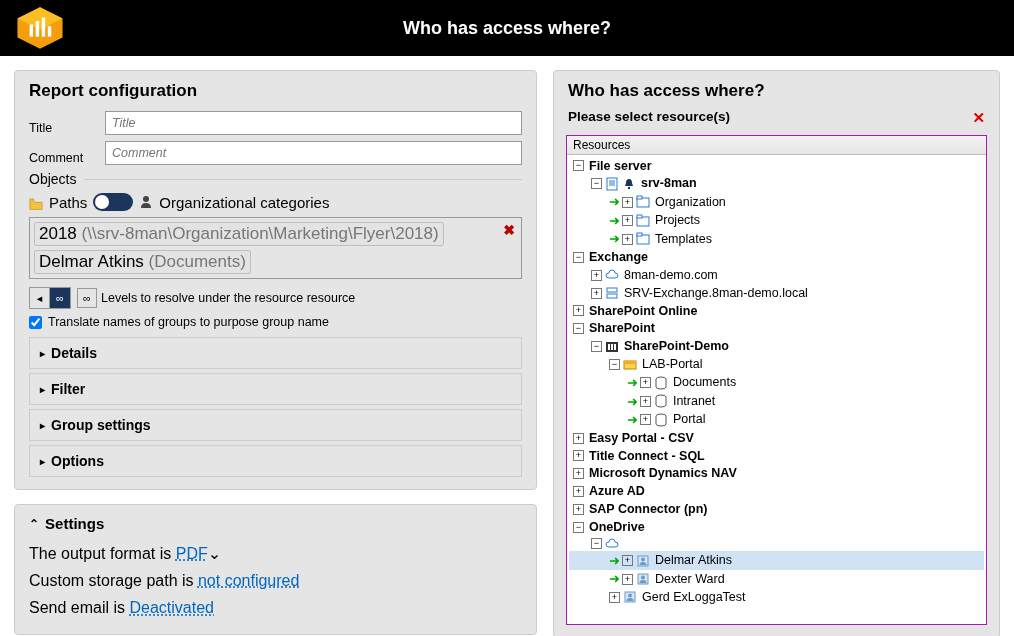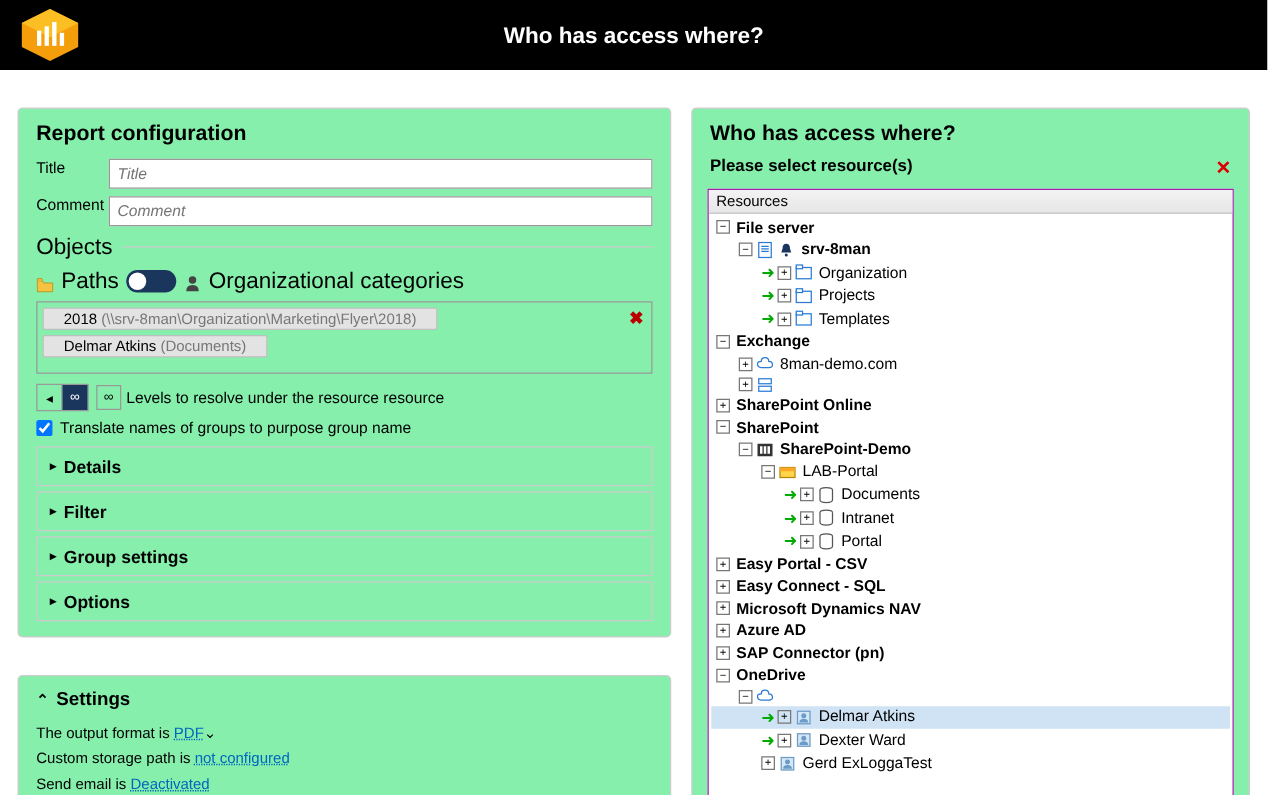--- a/index.html
+++ b/index.html
@@ -4,57 +4,57 @@
 <style>
 * { box-sizing: border-box; margin: 0; padding: 0; }
 body { font-family: "Segoe UI", Arial, sans-serif; font-size: 13px; background: #fff; color: #000; width: 1014px; }
 .header { background: #000; color: #fff; height: 56px; display: flex; align-items: center; position: relative; }
 .logo { width: 52px; height: 52px; margin-left: 14px; }
 .logo svg { width: 100%; height: 100%; }
 .header-title { position: absolute; left: 0; right: 0; text-align: center; font-weight: 700; font-size: 18px; pointer-events: none; }
 .main { display: flex; gap: 16px; padding: 14px; }
 .left { width: 523px; display: flex; flex-direction: column; gap: 14px; }
 .right { flex: 1; }
-.panel { border: 1px solid #ccc; border-radius: 4px; background: #86efac; margin-top: 16px; }
+.panel { border: 1px solid #ccc; border-radius: 4px; background: #e5e5e5; }
 .panel-title { font-size: 17px; font-weight: 600; padding: 10px 14px 6px; }
 .left .panel-body { padding: 4px 14px 12px; }
 
-.form-row { display: flex; align-items: flex-start; margin-bottom: 6px; }
+.form-row { display: flex; align-items: flex-end; margin-bottom: 6px; gap: 18px; }
 .form-label { width: 58px; font-size: 12.5px; }
 .form-input { flex: 1; height: 24px; border: 1px solid #999; padding: 0 6px; font-size: 12.5px; font-style: italic; color: #777; outline: none; }
 
-.section-label { font-size: 18px; font-weight: 400; margin-top: 6px; display: flex; align-items: center; }
+.section-label { font-size: 14px; font-weight: 400; margin-top: 6px; display: flex; align-items: center; }
 .section-hr { flex: 1; height: 1px; background: #ccc; margin-left: 8px; }
 
-.toggle-row { display: flex; align-items: center; gap: 6px; margin: 6px 0; font-size: 18px; }
+.toggle-row { display: flex; align-items: center; gap: 6px; margin: 6px 0; font-size: 15px; }
 .folder-icon { width: 14px; height: 12px; }
 .toggle { width: 40px; height: 18px; border-radius: 9px; background: #1b365d; position: relative; cursor: pointer; }
 .toggle::after { content: ""; position: absolute; left: 2px; top: 2px; width: 14px; height: 14px; border-radius: 50%; background: #fff; }
 .person-icon { width: 14px; height: 14px; }
 
 .object-box { border: 1px solid #999; min-height: 58px; padding: 4px; display: flex; flex-wrap: wrap; align-content: flex-start; gap: 4px; position: relative; margin-bottom: 8px; }
-.chip { background: #e3e3e3; border: 1px solid #bfbfbf; border-radius: 2px; padding: 1px 16px; font-size: 12px; white-space: nowrap; }
+.chip { background: #e3e3e3; border: 1px solid #bfbfbf; border-radius: 2px; padding: 1px 4px; font-size: 17px; white-space: nowrap; }
 .chip .sub { color: #777; }
 .remove-x { position: absolute; right: 6px; top: 4px; color: #b00; font-weight: bold; cursor: pointer; font-size: 14px; }
 
 .levels-row { display: flex; align-items: center; gap: 4px; font-size: 12.5px; margin-bottom: 6px; }
 .lvl-group { display: flex; border: 1px solid #999; }
 .lvl-btn { width: 20px; height: 20px; display: flex; align-items: center; justify-content: center; border-right: 1px solid #999; cursor: pointer; font-size: 11px; }
 .lvl-btn:last-child { border-right: none; }
 .lvl-btn.sel { background: #1b365d; color: #fff; }
 .lvl-btn.box { border: 1px solid #999; margin-left: 2px; }
 
 .chk-row { display: flex; align-items: center; gap: 6px; font-size: 12.5px; margin-bottom: 8px; }
 .chk { width: 13px; height: 13px; }
 
 .accordion { border: 1px solid #ccc; margin-top: 4px; }
 .acc-head { padding: 7px 10px; font-size: 14px; font-weight: 600; display: flex; align-items: center; gap: 6px; cursor: pointer; }
 .acc-head::before { content: "▸"; font-size: 10px; }
 
-.settings-body { padding: 4px 14px 12px; font-size: 12px; line-height: 1.7; }
+.settings-body { padding: 4px 14px 12px; font-size: 16px; line-height: 1.7; }
 .settings-body a { color: #0066c0; text-decoration: underline dotted; cursor: pointer; }
 .settings-head { display:flex; align-items:center; gap:6px; padding:10px 14px 4px; font-size:15px; font-weight:600;}
 .settings-head::before { content:"⌃"; font-size:12px; }
 
 .right .panel { height: 100%; }
 .right-title { font-size: 17px; font-weight: 600; padding: 10px 14px 4px; }
 .select-head { display: flex; justify-content: space-between; align-items: flex-start; font-weight: 700; font-size: 13.5px; padding: 4px 14px 4px; }
 .close-x { color: #d00; cursor: pointer; font-size: 15px; }
 .tree-wrap { margin: 4px 12px 12px; border: 1px solid #a21caf; height: 490px; overflow-y: auto; position: relative; background: #fff; }
 .tree-head { background: linear-gradient(#f3f3f3,#e6e6e6); border-bottom: 1px solid #bbb; padding: 2px 6px; font-size: 12px; }
@@ -232,20 +232,21 @@
                 </svg></span>
               <span class="lbl">8man-demo.com</span>
             </div>
             <div class="node">
               <span class="indent" style="width:22px"></span>
               <span class="expander">+</span>
               <span class="ico"><svg viewBox="0 0 14 14">
                   <rect x="2" y="2" width="10" height="4" fill="#fff" stroke="#2b7bd6"></rect>
                   <rect x="2" y="8" width="10" height="4" fill="#fff" stroke="#2b7bd6"></rect>
                 </svg></span>
+              <span class="lbl">SRV-Exchange.8man-demo.local</span>
             </div>
             <div class="node">
               <span class="indent" style="width:4px"></span>
               <span class="expander">+</span>
               <span class="lbl bold">SharePoint Online</span>
             </div>
             <div class="node">
               <span class="indent" style="width:4px"></span>
               <span class="expander">−</span>
               <span class="lbl bold">SharePoint</span>
@@ -301,21 +302,21 @@
               <span class="lbl">Portal</span>
             </div>
             <div class="node">
               <span class="indent" style="width:4px"></span>
               <span class="expander">+</span>
               <span class="lbl bold">Easy Portal - CSV</span>
             </div>
             <div class="node">
               <span class="indent" style="width:4px"></span>
               <span class="expander">+</span>
-              <span class="lbl bold">Easy Connect - SQL</span>
+              <span class="lbl bold">Title Connect - SQL</span>
             </div>
             <div class="node">
               <span class="indent" style="width:4px"></span>
               <span class="expander">+</span>
               <span class="lbl bold">Microsoft Dynamics NAV</span>
             </div>
             <div class="node">
               <span class="indent" style="width:4px"></span>
               <span class="expander">+</span>
               <span class="lbl bold">Azure AD</span>

